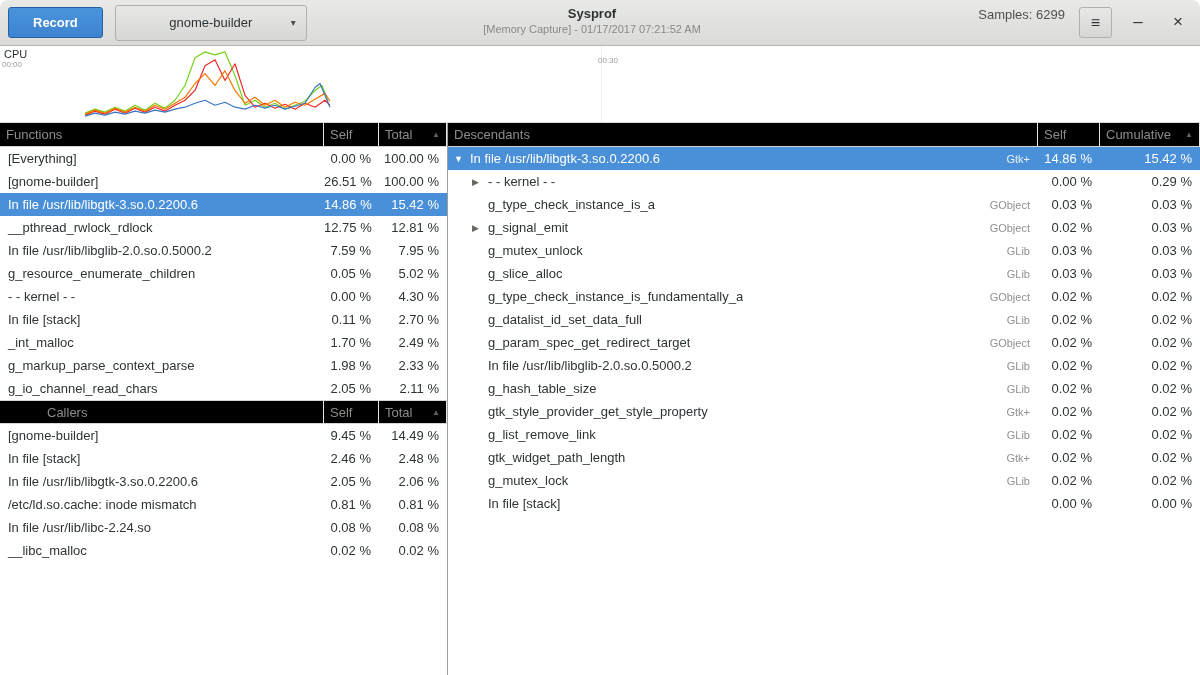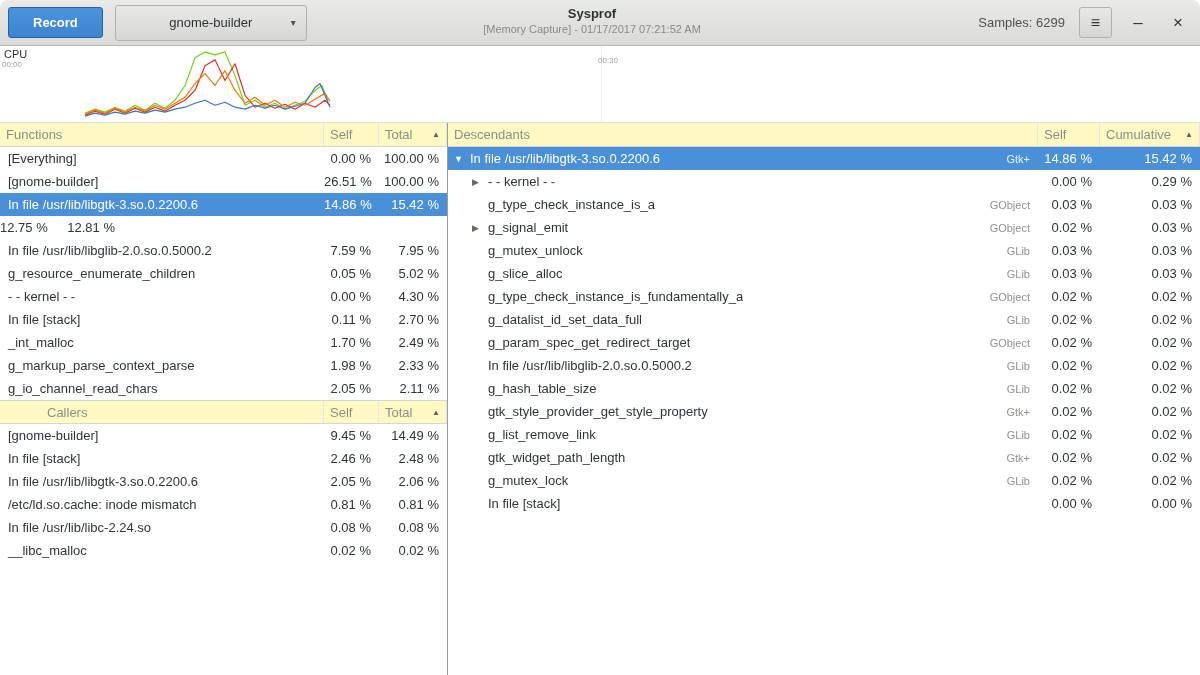--- a/index.html
+++ b/index.html
@@ -8,40 +8,40 @@
   .window{width:1200px;height:675px;display:flex;flex-direction:column;background:#fff;border-radius:8px 8px 0 0;overflow:hidden;}
 
   
   .headerbar{height:46px;flex:0 0 46px;background:linear-gradient(#e9e9e8,#dadad8);border-bottom:1px solid #b4b4b1;display:flex;align-items:center;padding:0 8px;position:relative;}
   .record-btn{height:31px;padding:0 24px;background:linear-gradient(#4b94dc,#3d83cf);border:1px solid #2462a4;border-radius:3px;color:#fff;font-weight:bold;font-size:13px;cursor:pointer;}
   .process-dropdown{height:36px;width:192px;margin-left:12px;background:linear-gradient(#e8e8e6,#d6d6d4);border:1px solid #b0b0ac;border-radius:3px;display:flex;align-items:center;justify-content:center;font-size:13px;color:#2e3436;position:relative;cursor:pointer;}
   .process-dropdown .chev{position:absolute;right:10px;font-size:10px;color:#50504e;}
   .title-box{position:absolute;left:0;right:16px;top:6px;text-align:center;pointer-events:none;}
   .title{font-weight:bold;font-size:13px;color:#2e3436;}
   .subtitle{font-size:11px;color:#888a85;margin-top:2px;}
-  .hdr-right{margin-left:auto;display:flex;align-items:center;z-index:2;}
+  .hdr-right{margin-left:auto;display:flex;align-items:flex-start;z-index:2;}
   .samples{font-size:13px;color:#50524f;margin-right:14px;}
   .menu-btn{width:33px;height:31px;background:linear-gradient(#e8e8e6,#d6d6d4);border:1px solid #b0b0ac;border-radius:3px;font-size:16px;color:#2e3436;cursor:pointer;line-height:1;}
   .win-btn{width:28px;height:28px;border:none;background:transparent;font-size:17px;color:#33332f;cursor:pointer;margin-left:12px;line-height:1;}
 
   
   .cpu-graph{height:77px;flex:0 0 77px;position:relative;background:#fff;border-bottom:1px solid #dadad8;}
   .cpu-graph svg{position:absolute;left:0;top:0;width:100%;height:100%;}
   .cpu-label{position:absolute;left:4px;top:2px;font-size:11px;color:#2e3436;}
   .cpu-t0{position:absolute;left:2px;top:14px;font-size:8px;color:#9a9a96;}
   .cpu-t30{position:absolute;left:598px;top:10px;font-size:8px;color:#9a9a96;}
   .cpu-mid{position:absolute;left:601px;top:0;bottom:0;width:1px;background:#f0f0ee;}
 
   
   .content{flex:1;display:flex;min-height:0;}
   .left-pane{width:448px;flex:0 0 448px;border-right:1px solid #9d9d99;display:flex;flex-direction:column;background:#fff;}
   .right-pane{flex:1;display:flex;flex-direction:column;background:#fff;}
 
   
-  .thead{height:24px;flex:0 0 24px;display:flex;background:#fef9c3;border-bottom:1px solid #d5d5d3;color:#8b8e88;font-size:13px;}
+  .thead{height:24px;flex:0 0 24px;display:flex;background:#000000;border-bottom:1px solid #d5d5d3;color:#8b8e88;font-size:13px;}
   .thead.bordered-top{border-top:1px solid #d5d5d3;padding-left:41px;}
   .hcell{display:flex;align-items:center;padding:0 6px;border-right:1px solid #e6e6e4;white-space:nowrap;overflow:hidden;}
   .hcell.grow{flex:1;}
   .sort{margin-left:auto;font-size:8px;color:#5f615d;}
   .c-self{width:55px;flex:0 0 55px;}
   .c-total{width:68px;flex:0 0 68px;}
   .r-self{width:62px;flex:0 0 62px;}
   .r-cum{width:100px;flex:0 0 100px;}
   .trow{height:23px;flex:0 0 23px;display:flex;align-items:center;font-size:13px;color:#2e3436;cursor:default;}
   .trow .c-name{flex:1;padding-left:8px;white-space:nowrap;overflow:hidden;display:flex;align-items:center;min-width:0;}
@@ -114,20 +114,21 @@
             <span class="c-name">[gnome-builder]</span>
             <span class="num c-self">26.51 %</span>
             <span class="num c-total">100.00 %</span>
           </div>
           <div class="trow selected">
             <span class="c-name">In file /usr/lib/libgtk-3.so.0.2200.6</span>
             <span class="num c-self">14.86 %</span>
             <span class="num c-total">15.42 %</span>
           </div>
           <div class="trow">
+            <span class="c-name">__pthread_rwlock_rdlock</span>
             <span class="num c-self">12.75 %</span>
             <span class="num c-total">12.81 %</span>
           </div>
           <div class="trow">
             <span class="c-name">In file /usr/lib/libglib-2.0.so.0.5000.2</span>
             <span class="num c-self">7.59 %</span>
             <span class="num c-total">7.95 %</span>
           </div>
           <div class="trow">
             <span class="c-name">g_resource_enumerate_children</span>

